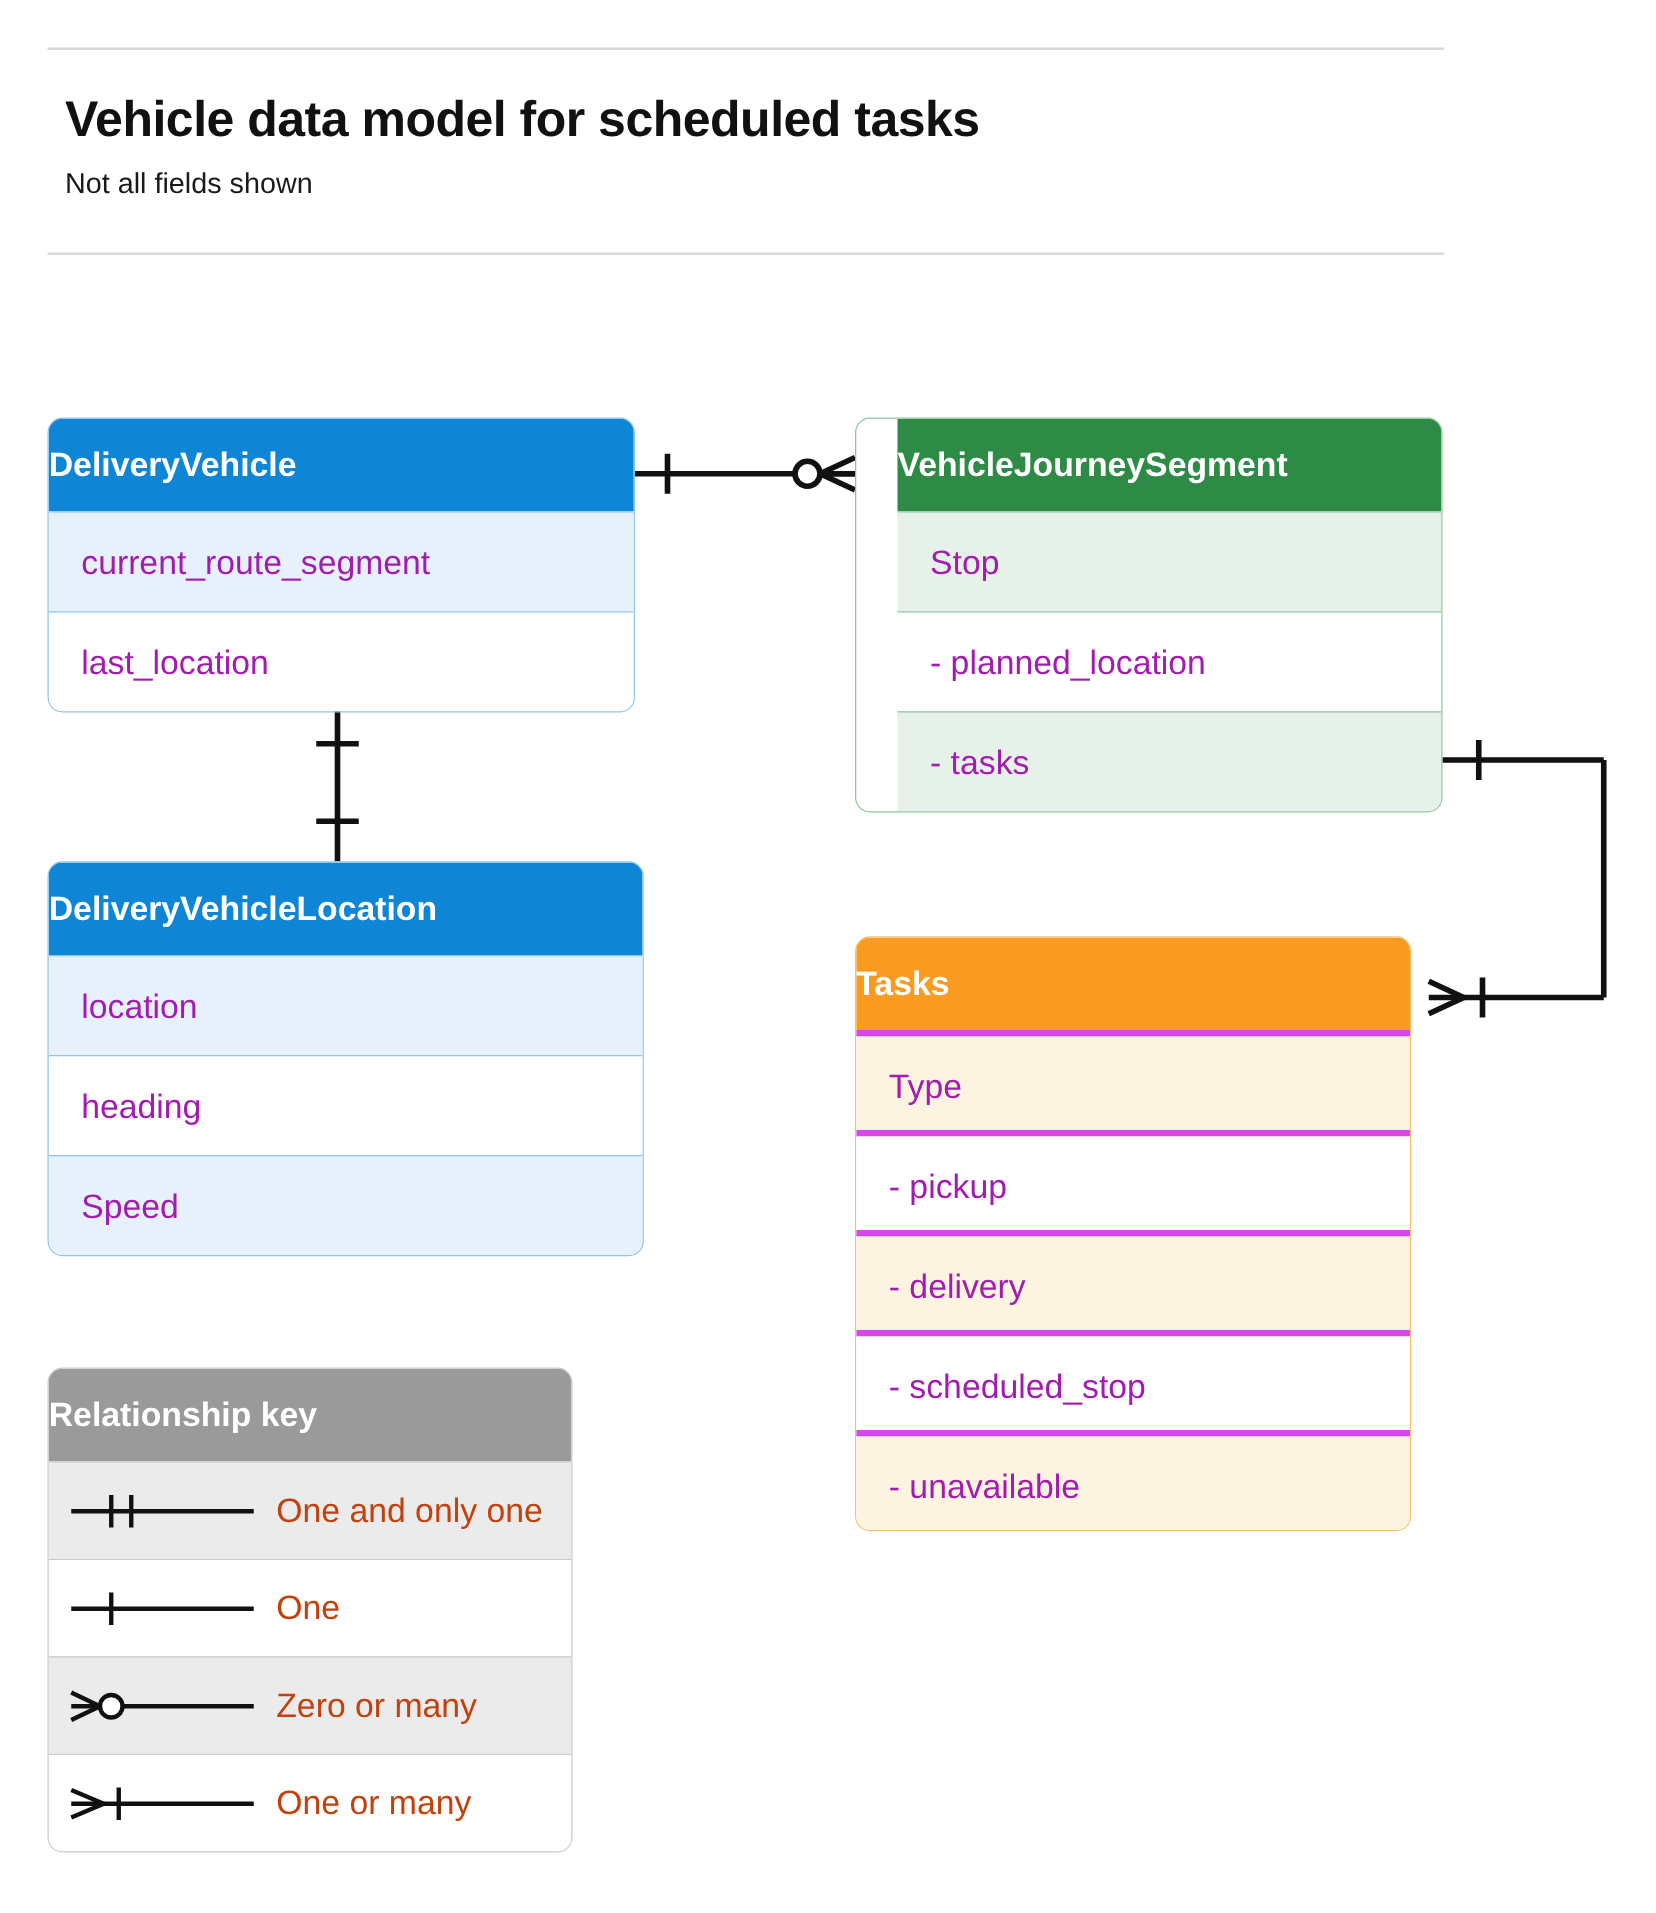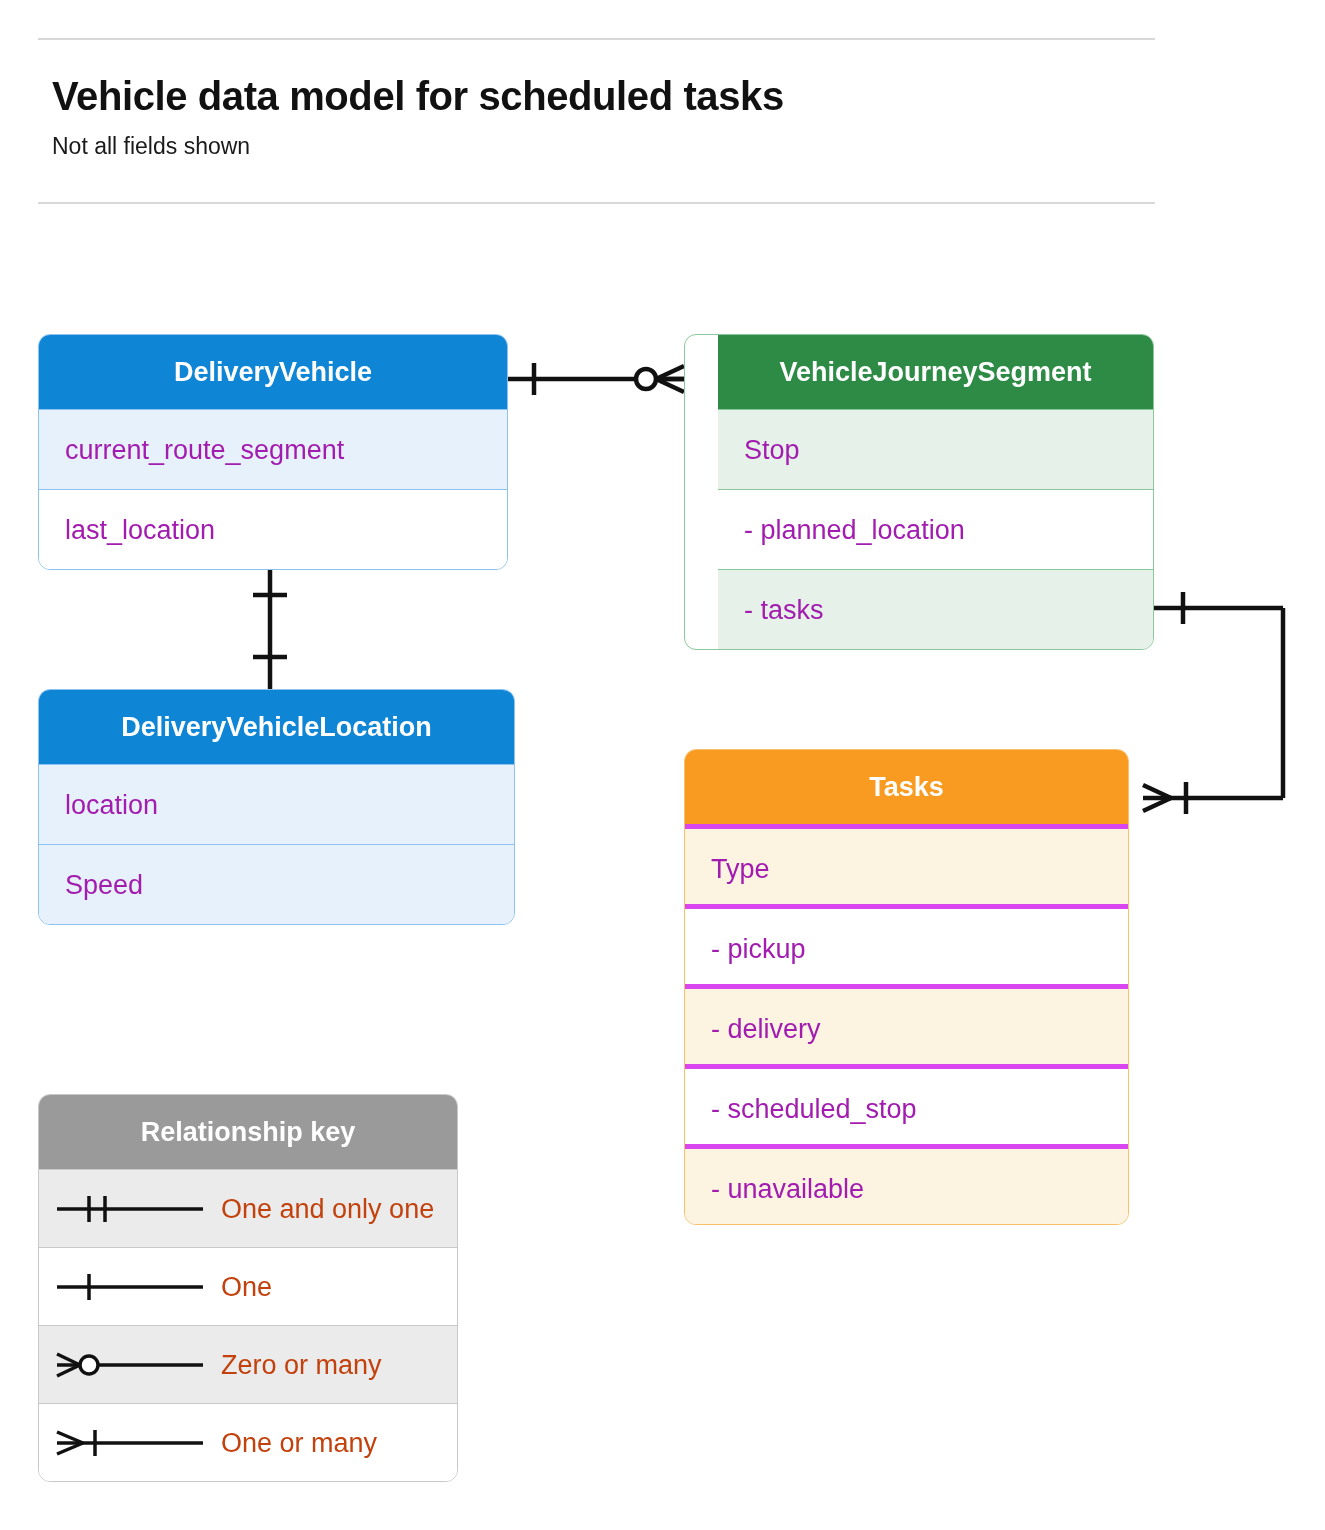--- a/index.html
+++ b/index.html
@@ -48,21 +48,21 @@
   
   .entity {
     position: absolute;
     border-radius: 12px;
     overflow: hidden;
     box-sizing: border-box;
   }
   .entity-header {
     height: 74px;
     line-height: 74px;
-    text-align: center;
+    text-align: left;
     color: #ffffff;
     font-size: 27px;
     font-weight: bold;
     box-sizing: border-box;
     white-space: nowrap;
   }
   .entity-row {
     height: 80px;
     line-height: 80px;
     padding-left: 26px;
@@ -180,20 +180,21 @@
 
 <div class="entity e-blue" id="entity-delivery-vehicle">
   <div class="entity-header">DeliveryVehicle</div>
   <div class="entity-row alt">current_route_segment</div>
   <div class="entity-row">last_location</div>
 </div>
 
 <div class="entity e-blue" id="entity-delivery-vehicle-loc">
   <div class="entity-header">DeliveryVehicleLocation</div>
   <div class="entity-row alt">location</div>
+  <div class="entity-row">heading</div>
   <div class="entity-row alt">Speed</div>
 </div>
 
 <div class="entity e-green" id="entity-journey-segment">
   <div class="entity-header">VehicleJourneySegment</div>
   <div class="entity-row alt">Stop</div>
   <div class="entity-row">-  planned_location</div>
   <div class="entity-row alt">- tasks</div>
 </div>
 

